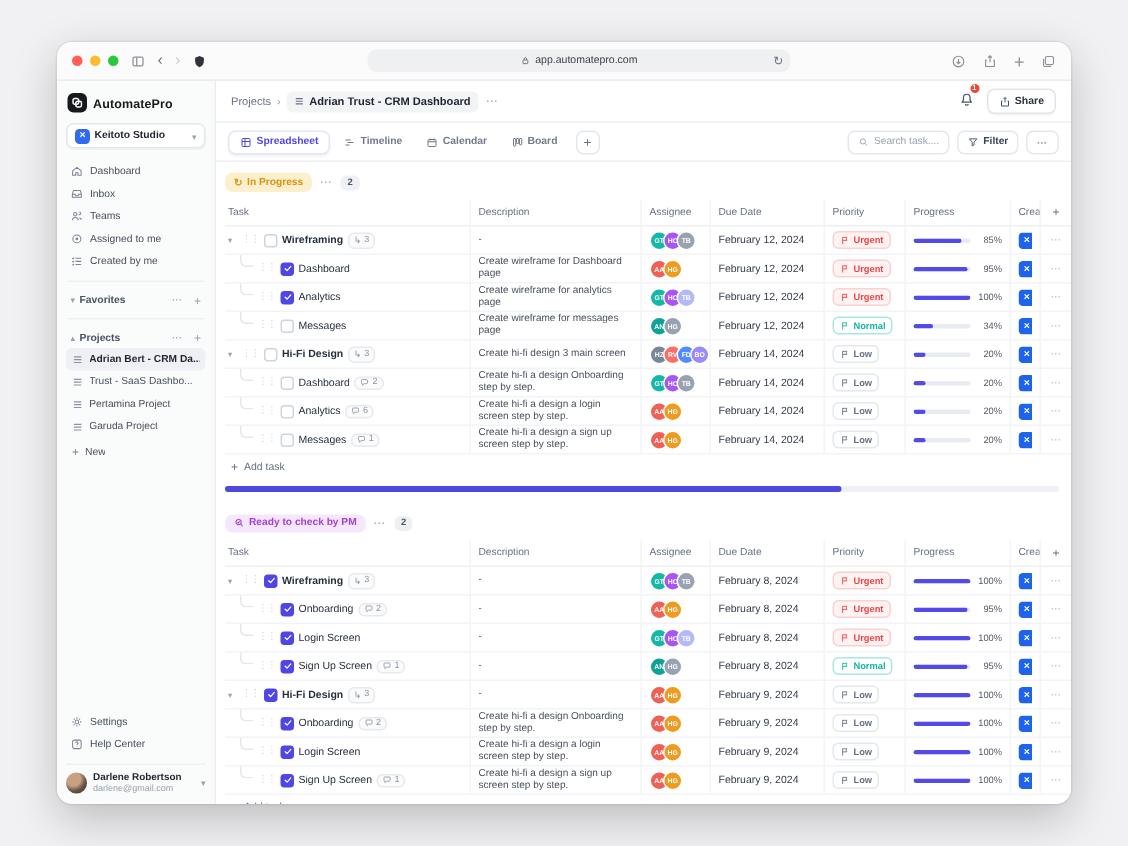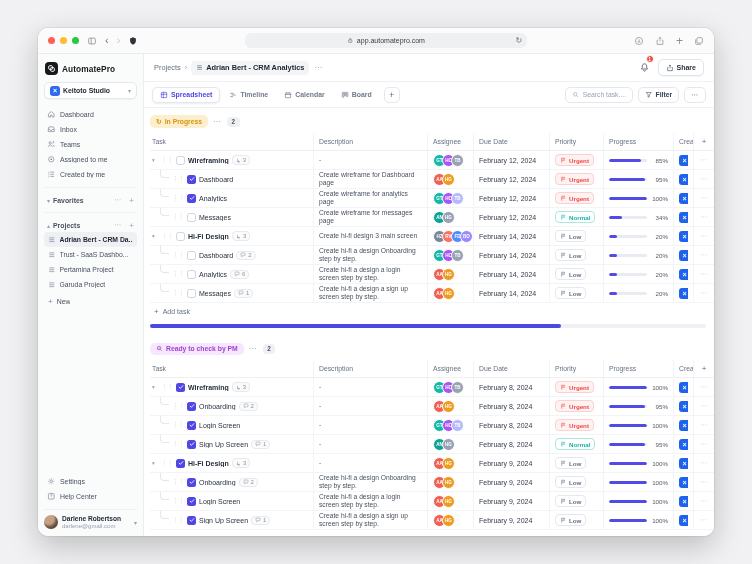--- a/index.html
+++ b/index.html
@@ -340,21 +340,21 @@
     </div>
 
     <div class="main">
       <div class="appbar">
         <span class="crumb-root">Projects</span>
         <span class="crumb-sep">›</span>
         <span class="crumb-chip">
           <svg viewBox="0 0 24 24" fill="none" stroke="currentColor" stroke-width="2.4">
               <path d="M4 6 H20 M4 12 H20 M4 18 H20"></path>
             </svg>
-          <span class="crumb-title">Adrian Bert - CRM Analytics</span>
+          <span class="crumb-title">Adrian Trust - CRM Dashboard</span>
         </span>
         <span class="crumb-dots">⋯</span>
         <span class="appbar-right">
           <span class="bell-wrap">
             <svg viewBox="0 0 24 24" fill="none" stroke="currentColor" stroke-width="1.8">
                 <path d="M12 4 C9.2 4 7.2 6 7.2 9 V12.2 L5.5 15.4 H18.5 L16.8 12.2 V9 C16.8 6 14.8 4 12 4 Z M10 18 C10 19.2 10.9 20 12 20 C13.1 20 14 19.2 14 18"></path>
               </svg>
             <span class="bell-badge">1</span>
           </span>
           <span class="share-btn">

